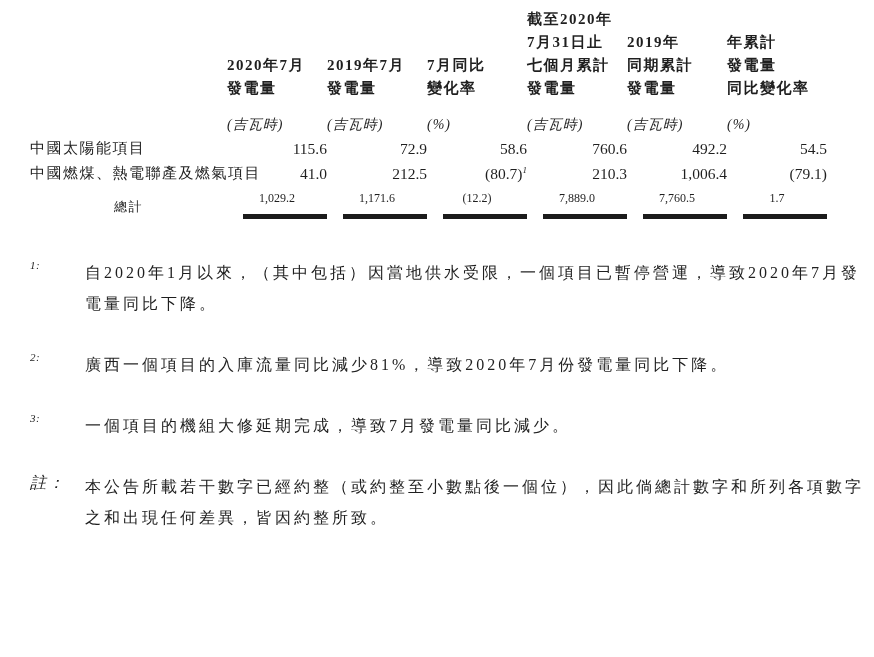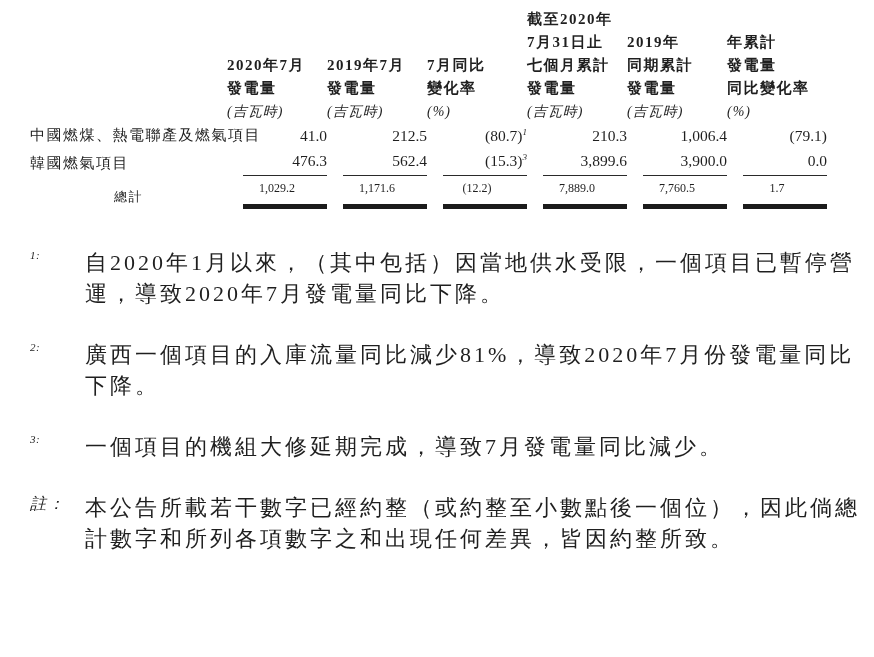--- a/index.html
+++ b/index.html
@@ -26,20 +26,21 @@
     font-size:15px;
     letter-spacing:1.5px;
     padding-bottom:1px;
   }
   .hdr .hl { line-height:23px; white-space:nowrap; }
   .hdr .unit {
     font-weight:normal;
     font-style:italic;
     font-size:14px;
     letter-spacing:1px;
+    margin-top:13px;
   }
   .trow td {
     font-size:15.5px;
     line-height:25px;
     text-align:right;
     white-space:nowrap;
   }
   .trow td.lbl {
     text-align:left;
     letter-spacing:1.5px;
@@ -76,21 +77,21 @@
   .fn-marker {
     width:55px;
     flex:0 0 55px;
     font-style:italic;
     font-size:11px;
     padding-top:2px;
     letter-spacing:0.5px;
   }
   .fn-text {
     width:780px;
-    font-size:22px;
+    font-size:16px;
     line-height:31px;
     letter-spacing:3px;
   }
   .note-marker {
     width:55px;
     flex:0 0 55px;
     font-style:italic;
     font-size:16px;
     letter-spacing:2px;
     padding-top:2px;
@@ -145,53 +146,41 @@
       </td>
       <td>
         <div class="hl">年累計</div>
         <div class="hl">發電量</div>
         <div class="hl">同比變化率</div>
         <div class="hl unit">(%)</div>
       </td>
     </tr>
 
 
+    <tr class="trow">
+      <td class="lbl">中國太陽能項目</td>
+      <td>115.6</td>
+      <td>72.9</td>
+      <td><span>58.6</span><sup class="fnsup"></sup></td>
+      <td>760.6</td>
+      <td>492.2</td>
+      <td>54.5</td>
+    </tr>
 
     <tr class="trow">
       <td class="lbl">中國燃煤、熱電聯產及燃氣項目</td>
       <td>41.0</td>
       <td>212.5</td>
       <td><span>(80.7)</span><sup class="fnsup">1</sup></td>
       <td>210.3</td>
       <td>1,006.4</td>
       <td>(79.1)</td>
     </tr>
 
 
-    <tr class="trow">
-      <td class="lbl">韓國燃氣項目</td>
-      <td>
-            <div class="rule">476.3</div>
-          </td>
-      <td>
-            <div class="rule">562.4</div>
-          </td>
-      <td>
-            <div class="rule"><span>(15.3)</span><sup class="fnsup">3</sup></div>
-          </td>
-      <td>
-            <div class="rule">3,899.6</div>
-          </td>
-      <td>
-            <div class="rule">3,900.0</div>
-          </td>
-      <td>
-            <div class="rule">0.0</div>
-          </td>
-    </tr>
 
     <tr class="total">
       <td class="lbl">總計</td>
       <td><span>1,029.2</span><div class="dblrule"></div></td>
       <td><span>1,171.6</span><div class="dblrule"></div></td>
       <td><span>(12.2)</span><div class="dblrule"></div></td>
       <td><span>7,889.0</span><div class="dblrule"></div></td>
       <td><span>7,760.5</span><div class="dblrule"></div></td>
       <td><span>1.7</span><div class="dblrule"></div></td>
     </tr>

